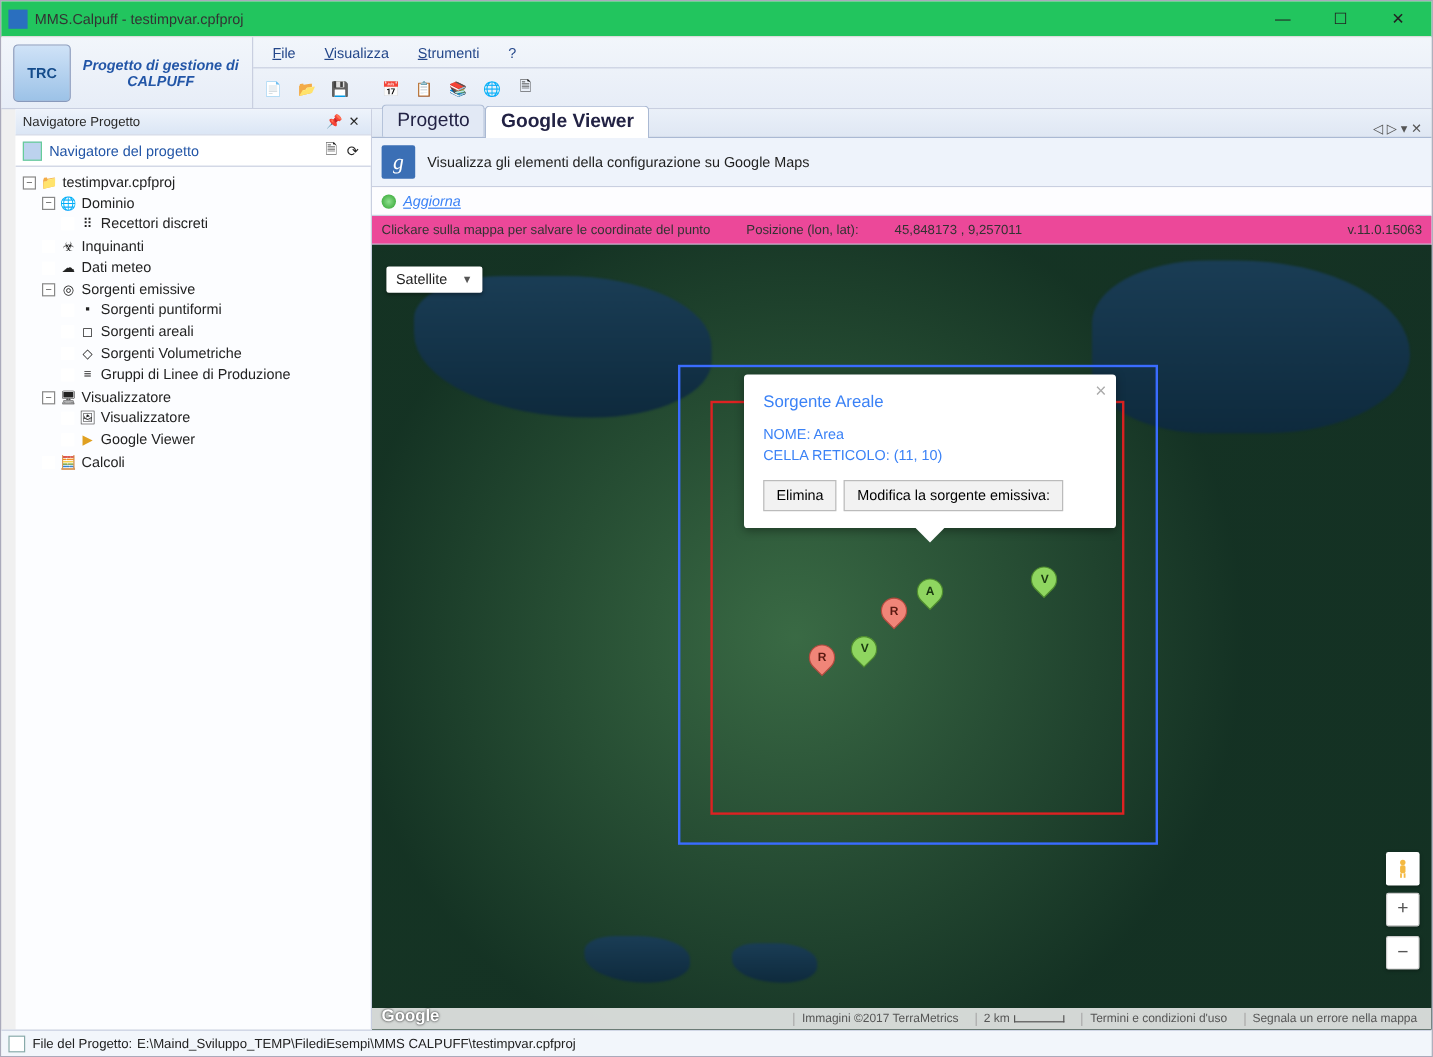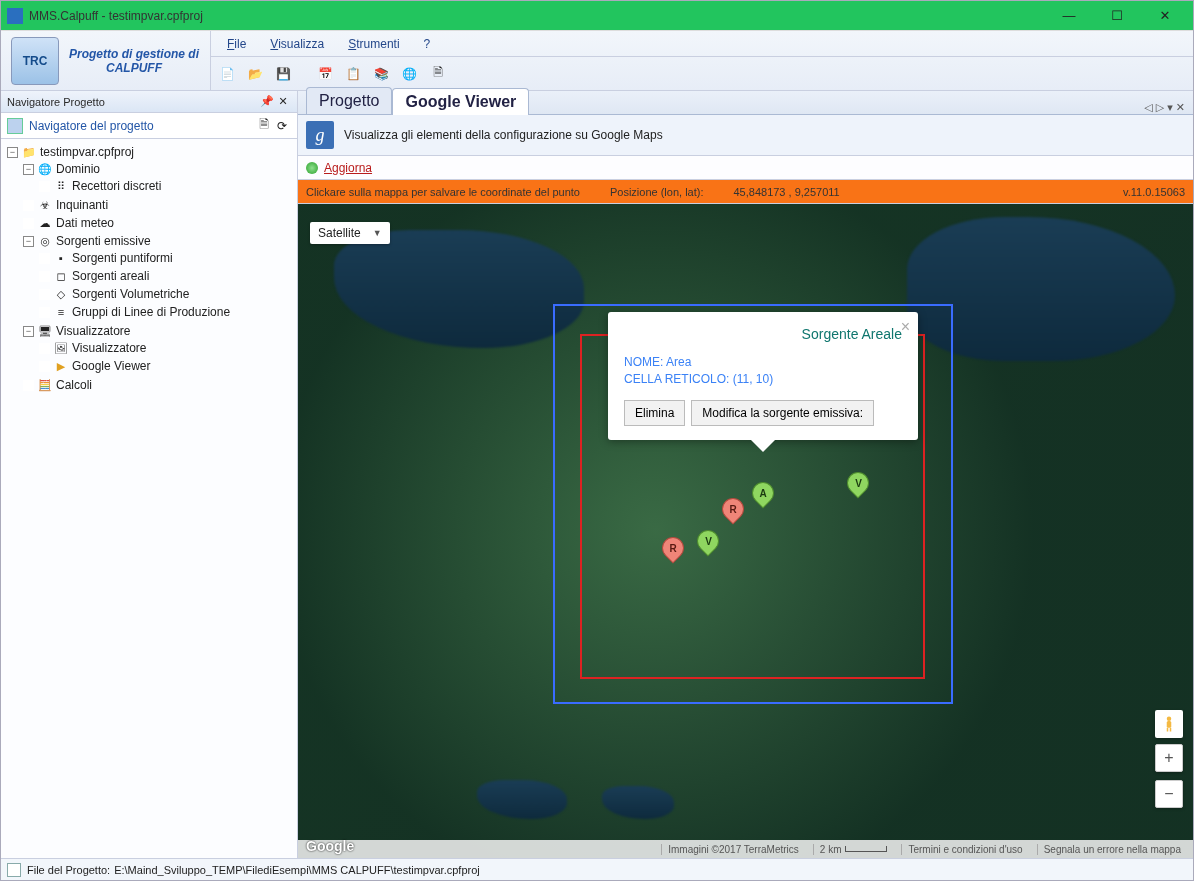--- a/index.html
+++ b/index.html
@@ -30,21 +30,21 @@
 }
 .brand-block { width:210px; display:flex; align-items:center; gap:10px; padding:6px 10px; border-right:1px solid #c9cfe0;}
 .brand-icon { width:48px; height:48px; background:linear-gradient(#cfe2f7,#9cc2e7); border:1px solid #89b; border-radius:4px; display:flex;align-items:center;justify-content:center; color:#144b8a; font-weight:bold;}
 .brand-text { color:#2356a7; font-style:italic; font-weight:bold; font-size:12px; text-align:center; line-height:14px;}
 .header-right { flex:1; display:flex; flex-direction:column;}
 .menubar { height:26px; display:flex; align-items:center; padding:0 6px; gap:4px; border-bottom:1px solid #c9cfe0;}
 .menu-item { padding:3px 10px; color:#24478a; cursor:default;}
 .menu-item u{text-decoration:underline;}
 .toolbar { flex:1; display:flex; align-items:center; padding:0 6px; gap:6px;}
 .tool-btn { width:22px; height:22px; display:flex; align-items:center; justify-content:center; cursor:default; border-radius:3px;}
-.content-row { flex:1; display:flex; min-height:0;}
+.content-row { flex:1; display:flex; min-height:0;margin-left:12px;}
 .sidebar { width:297px; border-right:1px solid #c9cfe0; display:flex; flex-direction:column; background:#fcfdff;}
 .panel-title { height:22px; background:linear-gradient(#eef3fb,#dbe6f5); border-bottom:1px solid #c9cfe0; display:flex; align-items:center; padding:0 6px; font-size:11px; color:#2a2a2a;}
 .panel-title .spacer{flex:1;}
 .panel-title .pin, .panel-title .close { width:16px; height:16px; display:flex; align-items:center; justify-content:center; cursor:default; font-size:11px;}
 .nav-header { height:26px; display:flex; align-items:center; padding:0 6px; background:#fff; border-bottom:1px solid #c9cfe0;}
 .nav-header .icon{width:16px;height:16px;background:#bcd2ee;border:1px solid #6c9; margin-right:6px;}
 .nav-header .txt{ color:#2356a7; flex:1; font-size:12px;}
 .nav-header .act{width:18px;height:18px;display:flex;align-items:center;justify-content:center;cursor:default;}
 .tree { flex:1; overflow:auto; padding:4px 2px; font-size:12px; color:#222;}
 .tree ul{list-style:none; padding-left:16px;}
@@ -57,41 +57,41 @@
 .main { flex:1; display:flex; flex-direction:column; min-width:0;}
 .tabstrip { height:24px; display:flex; align-items:flex-end; padding:0 8px; border-bottom:1px solid #aab9d3; background:linear-gradient(#eaf0f9,#dfe7f3);}
 .tab { padding:4px 12px; font-size:16px; border:1px solid #aab9d3; border-bottom:none; background:#e2e9f5; margin-right:0px; border-radius:4px 4px 0 0; color:#224; cursor:default;}
 .tab.active{ background:#fff; font-weight:bold; position:relative; top:1px;}
 .tabstrip .spacer{flex:1;}
 .tabstrip .nav-arrows{display:flex; gap:2px; align-items:center; font-size:11px; color:#555;}
 .info-strip { display:flex; align-items:center; gap:10px; padding:6px 8px; background:#eef3fb; border-bottom:1px solid #c9cfe0;}
 .info-strip .g-icon{width:28px;height:28px;background:#3b6fb5;color:#fff;display:flex;align-items:center;justify-content:center;font-family:serif;font-size:18px;font-style:italic;border-radius:2px;}
 .refresh-row { height:24px; display:flex; align-items:center; padding:0 8px; gap:6px; border-bottom:1px solid #c9cfe0; background:#fdfdff;}
 .refresh-row .dot{width:12px;height:12px;border-radius:50%;background:radial-gradient(#8fe08f,#2aa02a);}
-.refresh-row .lbl{color:#b91c1c; text-decoration:underline; cursor:default;}
-.info-row { height:24px; display:flex; align-items:center; padding:0 8px; gap:30px; border-bottom:1px solid #c9cfe0; background:#f97316; font-size:11px; color:#333;}
+.refresh-row .lbl{color:#3b82f6; text-decoration:underline; cursor:default;font-style:italic;}
+.info-row { height:24px; display:flex; align-items:center; padding:0 8px; gap:30px; border-bottom:1px solid #c9cfe0; background:#ec4899; font-size:11px; color:#333;}
 .info-row .right{margin-left:auto;}
 .map-wrap { position:relative; flex:1; background:#0b2a1a; overflow:hidden;}
 .map-bg{position:absolute;inset:0;background:
   radial-gradient(circle at 40% 50%, rgba(60,110,70,0.9), rgba(20,50,35,0.95) 60%),
   linear-gradient(135deg,#1b3d2a 0%,#264c36 40%,#1a2a2f 60%,#112028 100%);
 }
 .lake{position:absolute;background:linear-gradient(#1a3d55,#0e2a3d);border-radius:30% 50% 40% 60%;filter:blur(1px);} 
 .map-type { position:absolute; top:18px; left:12px; background:#fff; border-radius:2px; box-shadow:0 1px 3px rgba(0,0,0,0.3); display:flex; align-items:center; padding:4px 8px; gap:12px; font-size:12px; cursor:default;}
 .map-type .caret{font-size:9px;color:#555;}
 .dom-box{position:absolute; border:2px solid #3a6cff;}
 .dom-box.red{border:2px solid #d22; }
 .marker{position:absolute; width:22px; height:32px; transform:translate(-50%,-100%); cursor:default;}
 .marker .pin-body{width:22px;height:22px;border-radius:50% 50% 50% 0;transform:rotate(-45deg);background:#8fd660;border:1px solid #4e8c2e;display:flex;align-items:center;justify-content:center;}
 .marker.red .pin-body{background:#f08578;border-color:#b24a3e;}
 .marker .lbl{transform:rotate(45deg);font-size:10px;font-weight:bold;color:#1a3a10;}
 .marker.red .lbl{color:#5a1a12;}
 .infowin{position:absolute; width:310px; background:#fff; border-radius:3px; box-shadow:0 2px 8px rgba(0,0,0,0.35); padding:14px 16px 14px 16px;}
 .infowin .close{position:absolute;top:6px;right:8px;color:#aaa;font-size:16px;cursor:default;}
-.infowin .title{text-align:right; font-size:14px; margin-bottom:12px; color:#0f766e;}
+.infowin .title{text-align:left; font-size:14px; margin-bottom:12px; color:#3b82f6;}
 .infowin .body{font-size:12px; line-height:17px; color:#3b82f6; margin-bottom:12px;}
 .infowin .btns{display:flex; gap:6px;}
 .infowin button{padding:5px 10px; background:#f2f2f2; border:1px solid #bbb; font-size:12px; cursor:default;}
 .infowin .tail{position:absolute; left:50%; bottom:-12px; transform:translateX(-50%); width:0;height:0;border-left:12px solid transparent;border-right:12px solid transparent;border-top:12px solid #fff;}
 .map-controls{position:absolute; right:10px; bottom:50px; display:flex; flex-direction:column; gap:8px;}
 .map-btn{width:28px;height:28px;background:#fff;border:1px solid #ccc;border-radius:2px;display:flex;align-items:center;justify-content:center;font-size:16px;color:#555;box-shadow:0 1px 3px rgba(0,0,0,0.3); cursor:default;}
 .pegman{width:28px;height:28px;background:#fff;border-radius:2px;display:flex;align-items:center;justify-content:center;box-shadow:0 1px 3px rgba(0,0,0,0.3);}
 .pegman svg{width:18px;height:18px;}
 .map-footer{position:absolute;left:0;right:0;bottom:0;height:18px;display:flex;align-items:center;background:rgba(245,245,245,0.85);font-size:10px;color:#555;padding:0 6px;gap:8px;}
 .map-footer .g-logo{font-family:Arial;font-weight:bold;font-size:14px;color:#fff;text-shadow:0 0 2px #000;position:absolute;left:8px;bottom:4px;}

